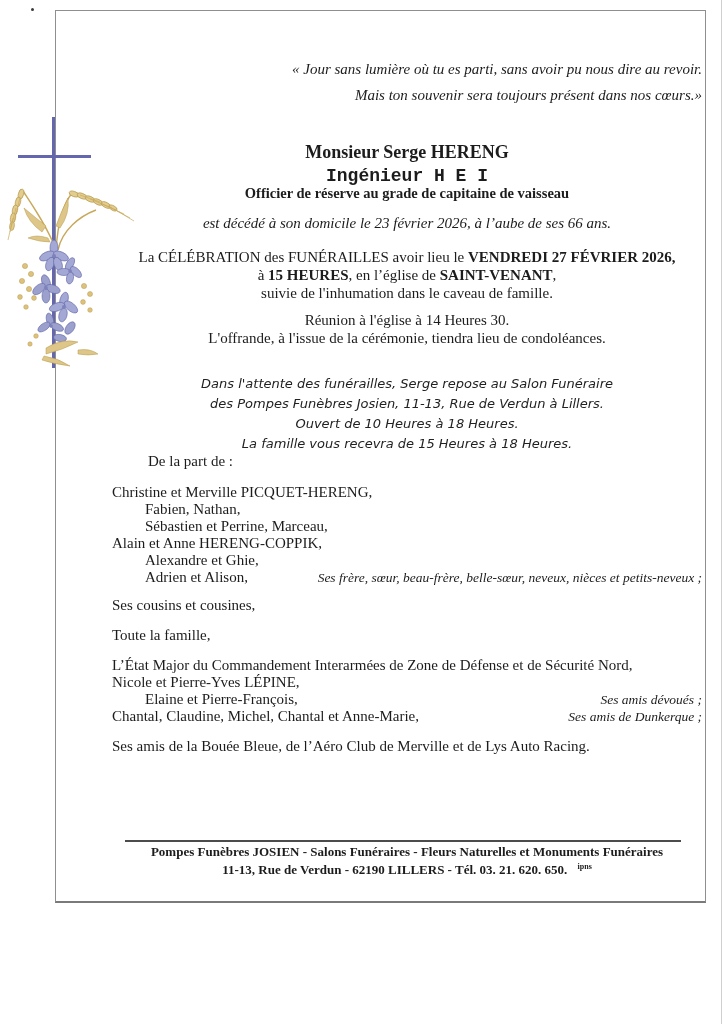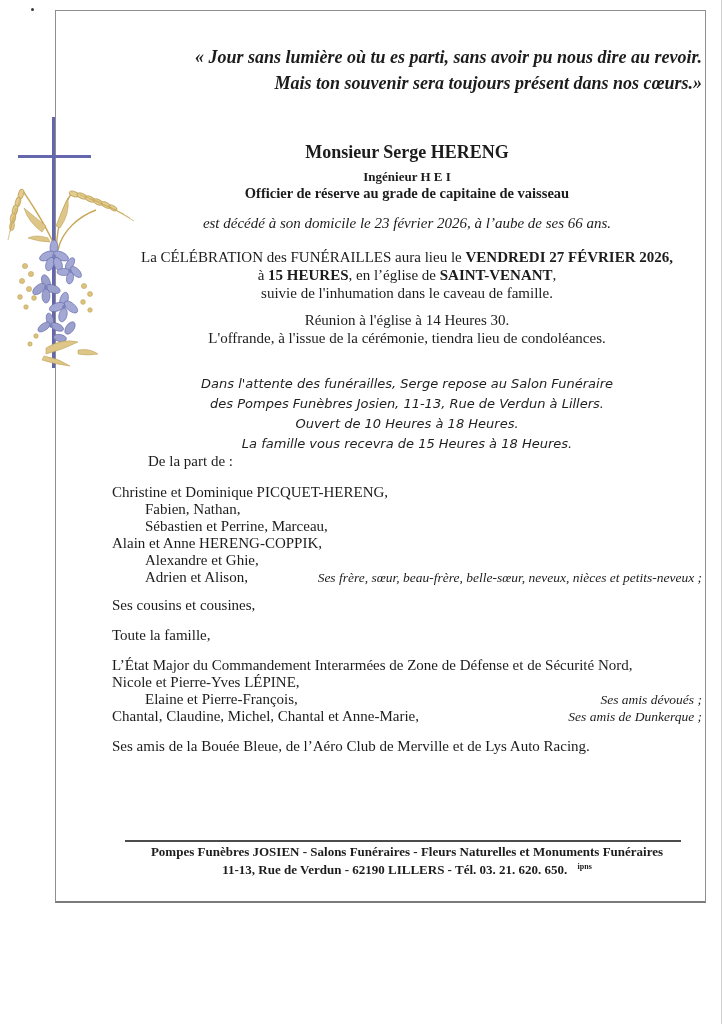--- a/index.html
+++ b/index.html
@@ -17,25 +17,25 @@
 
   
   .cross-v { position:absolute; left:52px; top:117px; width:3px; height:251px; background:#6567ae; }
   .cross-h { position:absolute; left:18px; top:155px; width:73px; height:3px; background:#6567ae; }
 
   .flowers { position:absolute; left:0px; top:168px; width:150px; height:205px; }
 
   
   .blk { position:absolute; left:112px; width:590px; }
 
-  .quote { top:44px; text-align:right; font-style:italic; font-size:18px; line-height:26px;font-weight:bold; }
+  .quote { top:56px; text-align:right; font-style:italic; font-size:15px; line-height:26px; }
 
   .titleblk { top:139px; text-align:center; }
   .name   { font-size:18px; font-weight:bold; line-height:27px; }
-  .role1  { font-size:13px; font-weight:bold; line-height:15px; margin-top:3px; }
+  .role1  { font-size:18px; font-weight:bold; line-height:15px; margin-top:3px;font-family:Liberation Mono, monospace; }
   .role2  { font-size:14.5px; font-weight:bold; line-height:16px; margin-top:1px; }
 
   .death { top:215px; text-align:center; font-size:15px;font-style:italic; }
 
   .ceremony { top:248px; text-align:center; font-size:15px; line-height:18px; }
   .ceremony b { font-weight:bold; }
   .ceremony .g { margin-top:9px; }
 
   .repose {
     top:374px; text-align:center; font-family:"DejaVu Sans", sans-serif;
@@ -175,38 +175,38 @@
 
   <div class="blk titleblk">
     <div class="name">Monsieur Serge HERENG</div>
     <div class="role1">Ingénieur H E I</div>
     <div class="role2">Officier de réserve au grade de capitaine de vaisseau</div>
   </div>
 
   <div class="blk death">est décédé à son domicile le 23 février 2026, à l’aube de ses 66 ans.</div>
 
   <div class="blk ceremony">
-    <div><span>La CÉLÉBRATION des FUNÉRAILLES aura lieu le </span><b>VENDREDI 27 FÉVRIER 2026,</b></div>
+    <div><span>La CÉLÉBRATION des FUNÉRAILLES avoir lieu le </span><b>VENDREDI 27 FÉVRIER 2026,</b></div>
     <div><span>à </span><b>15 HEURES</b><span>, en l’église de </span><b>SAINT-VENANT</b><span>,</span></div>
     <div>suivie de l'inhumation dans le caveau de famille.</div>
     <div class="g">Réunion à l'église à 14 Heures 30.</div>
     <div>L'offrande, à l'issue de la cérémonie, tiendra lieu de condoléances.</div>
   </div>
 
   <div class="blk repose">
     <div>Dans l'attente des funérailles, Serge repose au Salon Funéraire</div>
     <div>des Pompes Funèbres Josien, 11-13, Rue de Verdun à Lillers.</div>
     <div>Ouvert de 10 Heures à 18 Heures.</div>
     <div>La famille vous recevra de 15 Heures à 18 Heures.</div>
   </div>
 
   <div class="blk departde">De la part de :</div>
 
   <div class="blk names">
-    <div>Christine et Dominique PICQUET-HERENG,</div>
+    <div>Christine et Merville PICQUET-HERENG,</div>
     <div class="ind">Fabien, Nathan,</div>
     <div class="ind">Sébastien et Perrine, Marceau,</div>
     <div>Alain et Anne HERENG-COPPIK,</div>
     <div class="ind">Alexandre et Ghie,</div>
     <div class="ind flexrow">
       <span class="lt">Adrien et Alison,</span>
       <span class="rlabel">Ses frère, sœur, beau-frère, belle-sœur, neveux, nièces et petits-neveux ;</span>
     </div>
     <div class="g1">Ses cousins et cousines,</div>
     <div class="g2">Toute la famille,</div>

